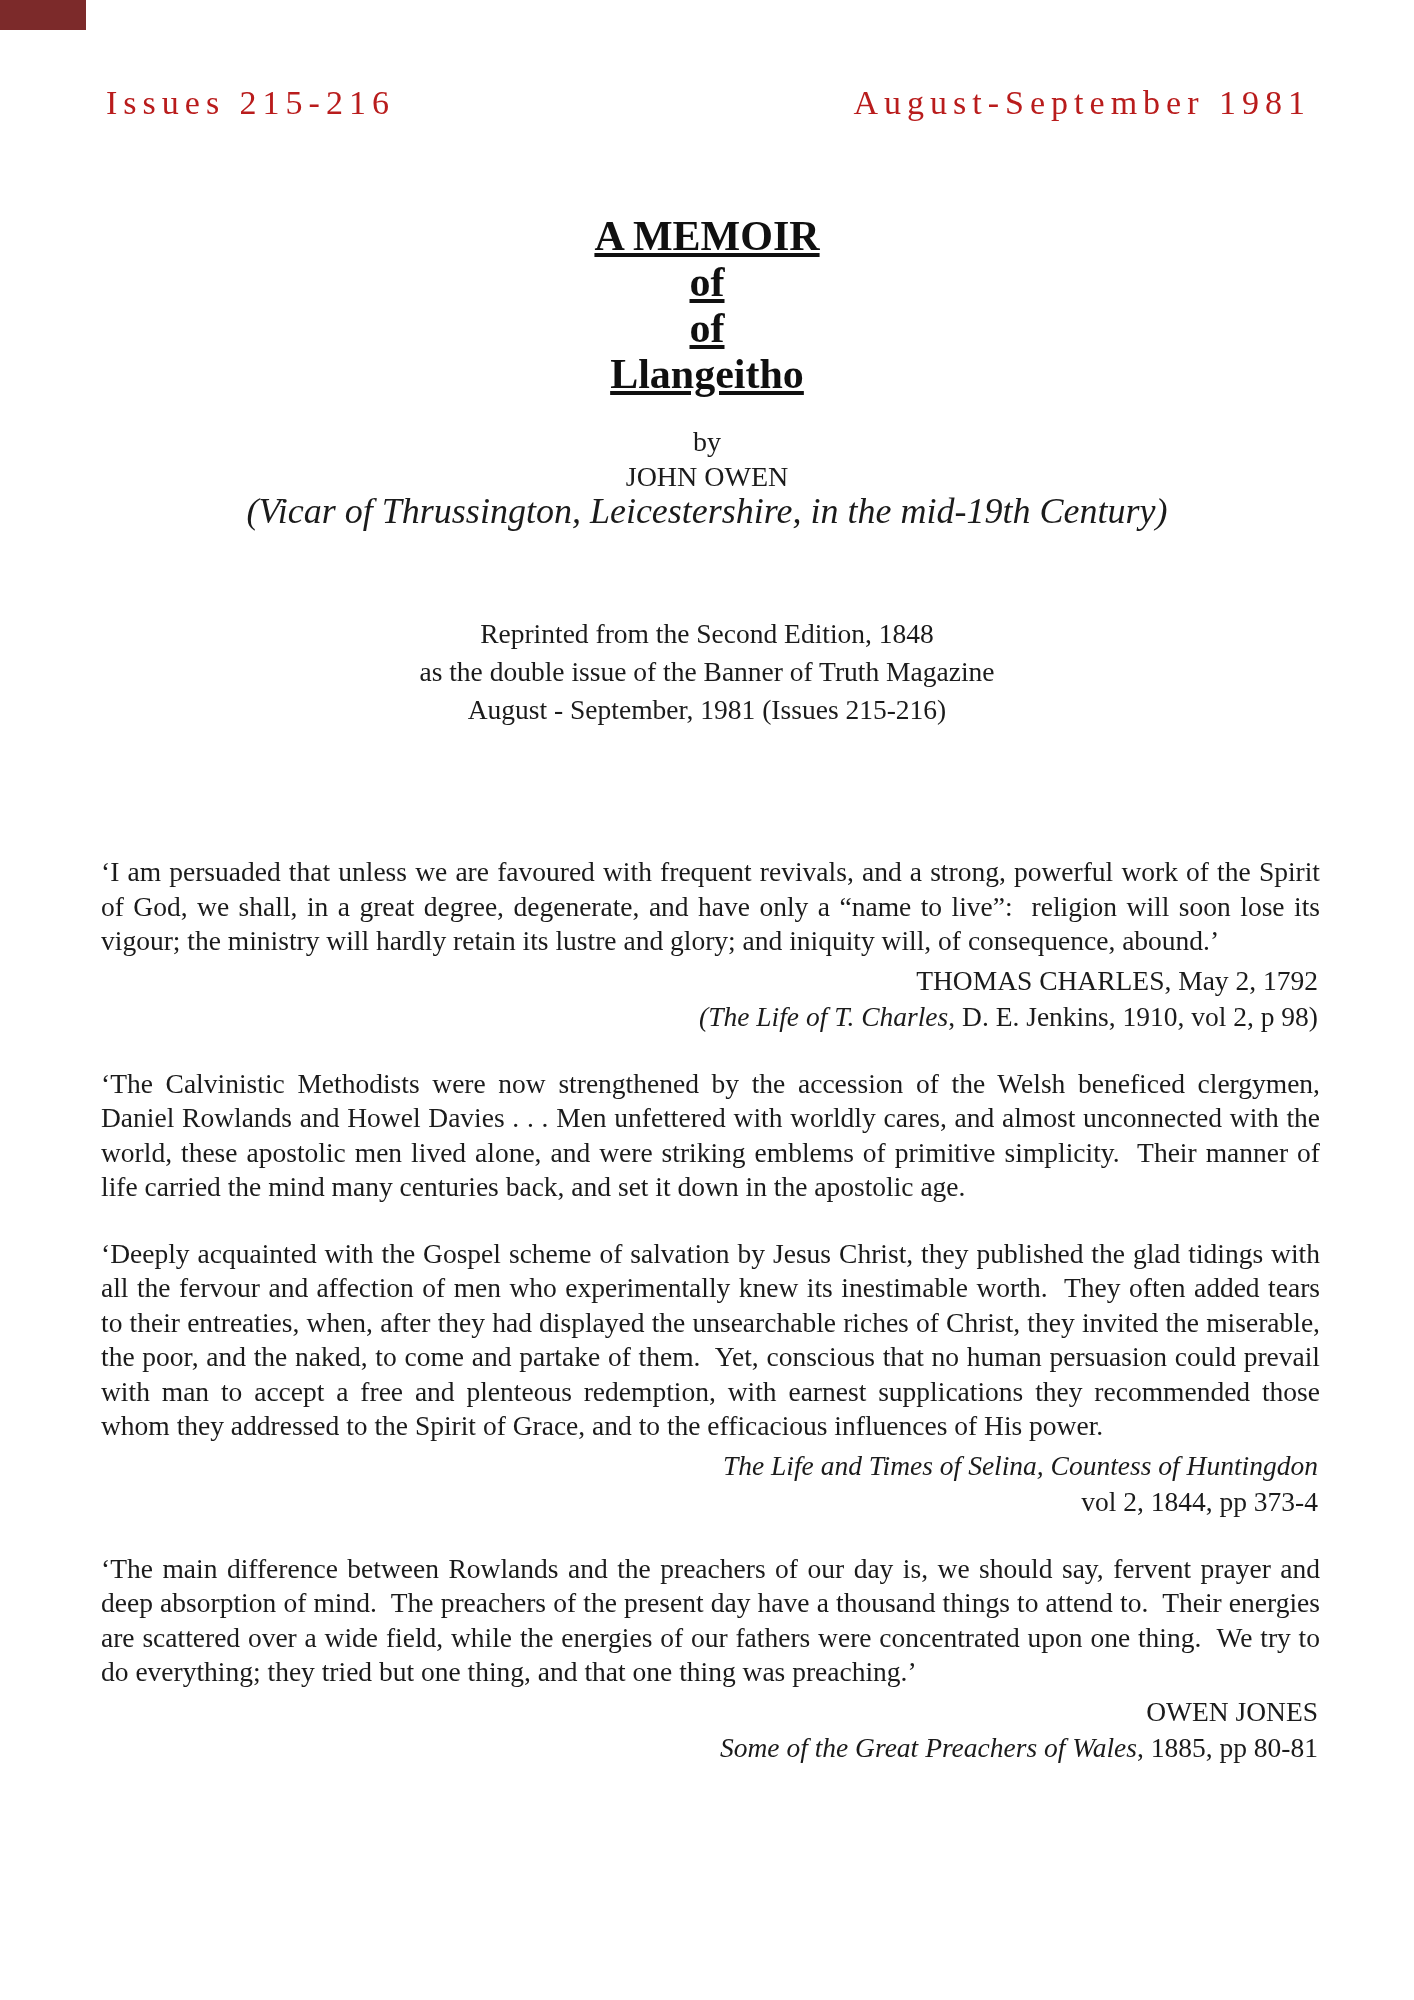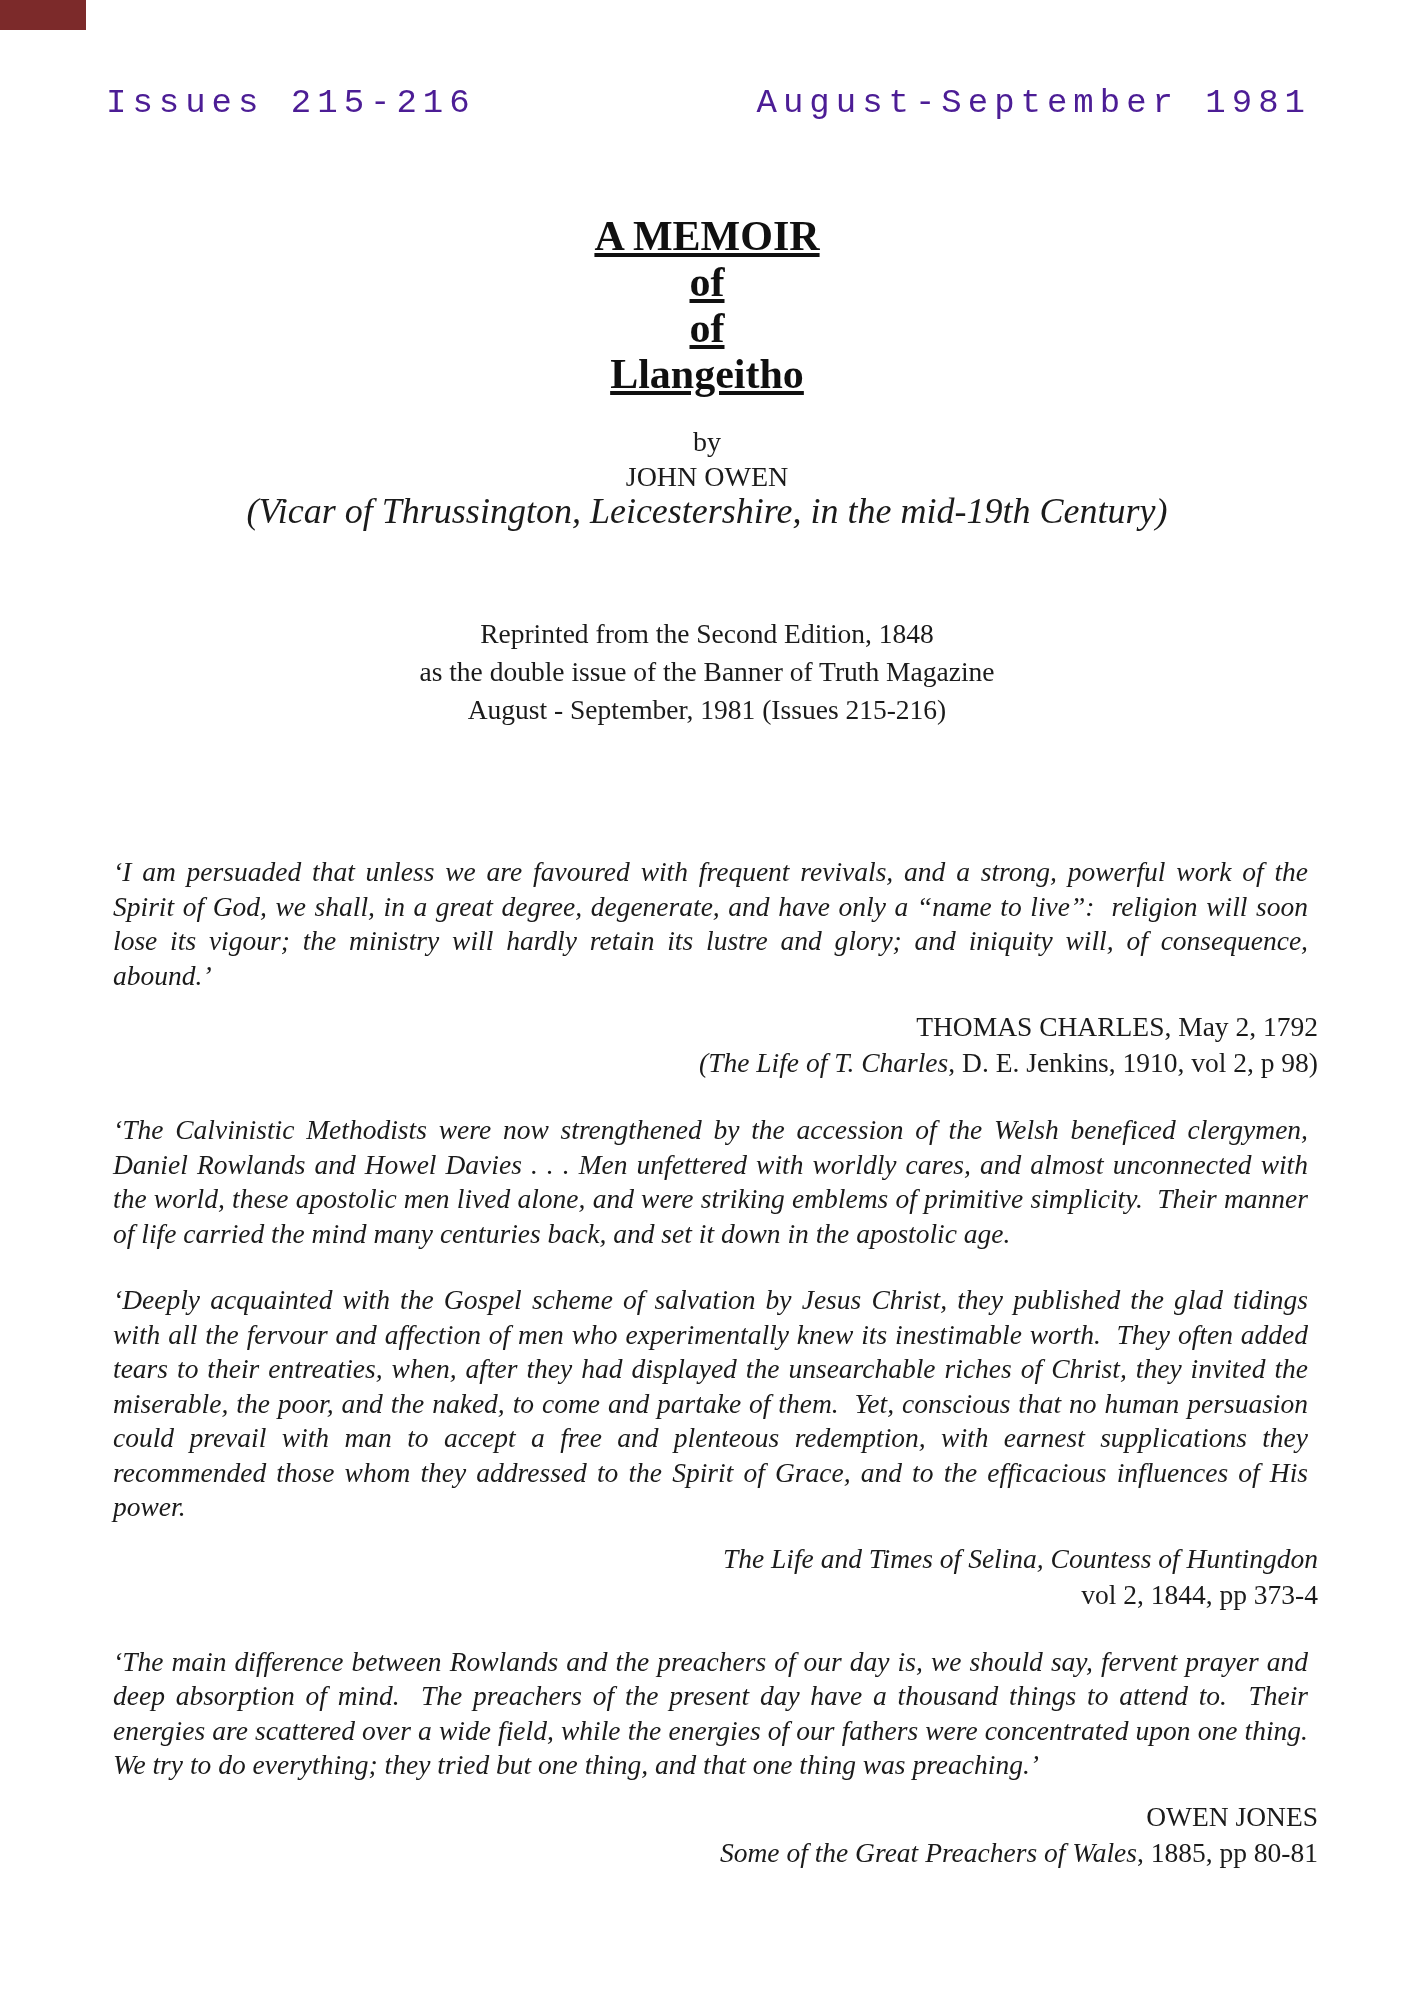--- a/index.html
+++ b/index.html
@@ -15,25 +15,25 @@
   .corner-bar {
     position: absolute;
     top: 0; left: 0;
     width: 86px; height: 30px;
   }
   .header {
     display: flex;
     justify-content: space-between;
     align-items: flex-start;
     padding: 86px 103px 0 106px;
-    font-family: Liberation Mono, monospace;
+    font-family: Liberation Serif, serif;
     font-size: 34px;
     letter-spacing: 6px;
     line-height: 1;
-    color: #4c1d95;
+    color: #b91c1c;
   }
   .title-block {
     margin-top: 93px;
     text-align: center;
     font-weight: bold;
     font-size: 42px;
     line-height: 46px;
     color: #101010;
     text-decoration: underline;
   }
@@ -53,24 +53,23 @@
     font-size: 27.5px;
     line-height: 38px;
   }
   .quotes {
     margin-top: 126px;
     padding: 0 90px 0 97px;
     font-size: 27.5px;
     line-height: 34.5px;
   }
   .qtext {
-    margin: 16px;
+    margin: 4px;
     text-align: justify;
     white-space: pre-wrap;
-    font-style: italic;
   }
   .attr {
     text-align: right;
     line-height: 36px;
     padding-right: 6px;
   }
   .quote-block + .quote-block { margin-top: 32px; }
   .it { font-style: italic; }
 </style>
 </head>

